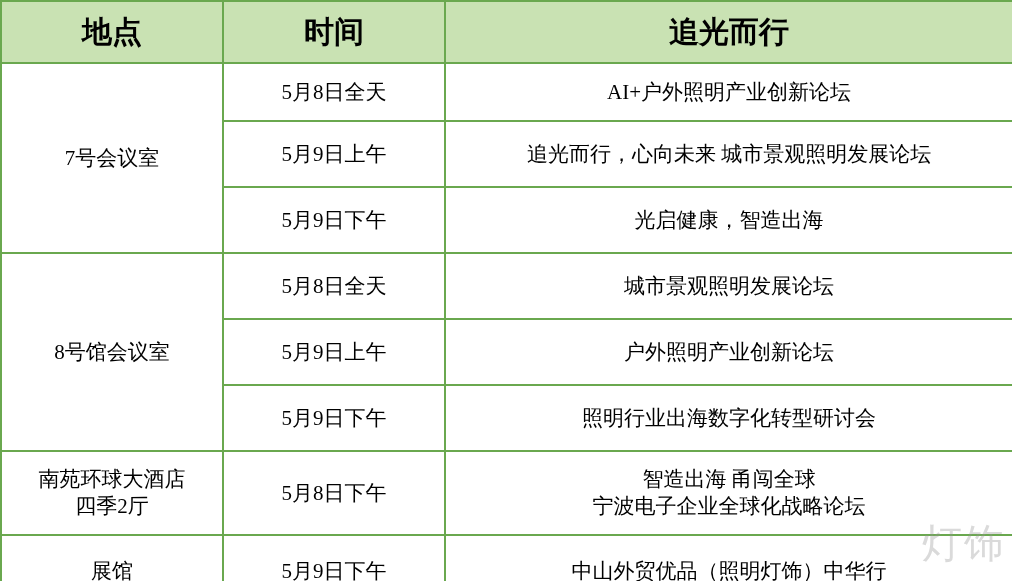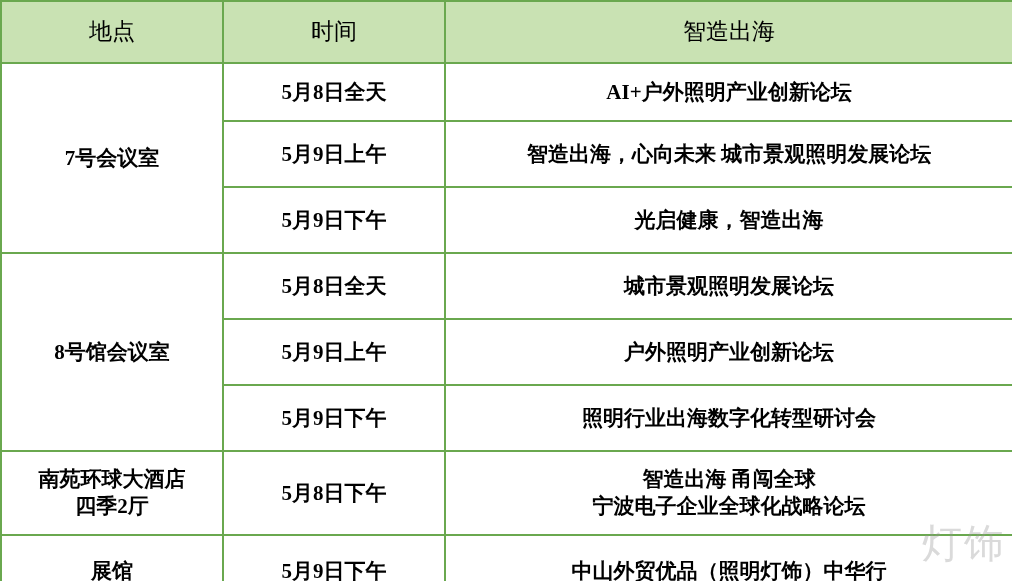--- a/index.html
+++ b/index.html
@@ -17,29 +17,29 @@
   }
   table.schedule {
     border-collapse: collapse;
     width: 1012px;
     table-layout: fixed;
   }
   table.schedule td, table.schedule th {
     border: 2px solid #6aa84f;
     text-align: center;
     vertical-align: middle;
-    font-weight: bold;
+    font-weight: normal;
     font-size: 21px;
     padding: 4px 6px;
     line-height: 1.28;
   }
   table.schedule thead th {
     background: #c9e2b3;
-    font-weight: normal;
-    font-size: 23px;
+    font-weight: bold;
+    font-size: 30px;
     height: 52px;
     margin-top: 17px;
   }
   col.c-place { width: 222px; }
   col.c-time  { width: 222px; }
   col.c-info  { width: 568px; }
 
   td.place {
     font-size: 22px;
   }
@@ -74,33 +74,33 @@
 <table class="schedule">
   <colgroup>
     <col class="c-place">
     <col class="c-time">
     <col class="c-info">
   </colgroup>
   <thead>
     <tr>
       <th>地点</th>
       <th>时间</th>
-      <th>智造出海</th>
+      <th>追光而行</th>
     </tr>
   </thead>
   <tbody>
 
     <tr class="r-h1">
       <td class="place" rowspan="3">7号会议室</td>
       <td class="time">5月8日全天</td>
       <td class="info">AI+户外照明产业创新论坛</td>
     </tr>
     <tr class="r-h2">
       <td class="time">5月9日上午</td>
-      <td class="info">智造出海，心向未来 城市景观照明发展论坛</td>
+      <td class="info">追光而行，心向未来 城市景观照明发展论坛</td>
     </tr>
     <tr class="r-h2">
       <td class="time">5月9日下午</td>
       <td class="info">光启健康，智造出海</td>
     </tr>
 
     <tr class="r-h2">
       <td class="place" rowspan="3">8号馆会议室</td>
       <td class="time">5月8日全天</td>
       <td class="info">城市景观照明发展论坛</td>

